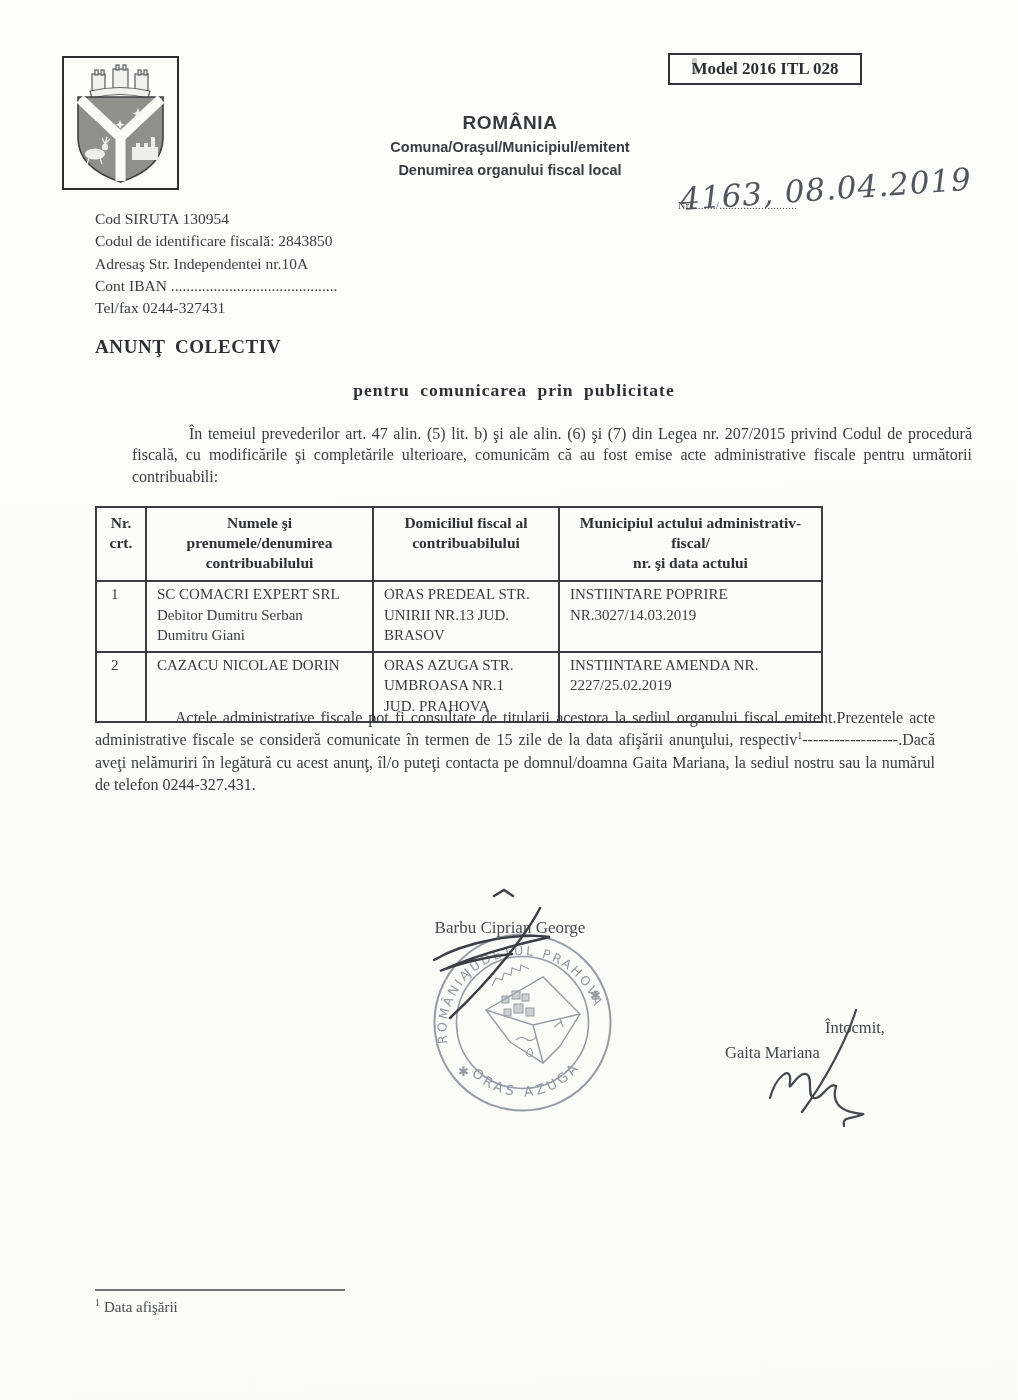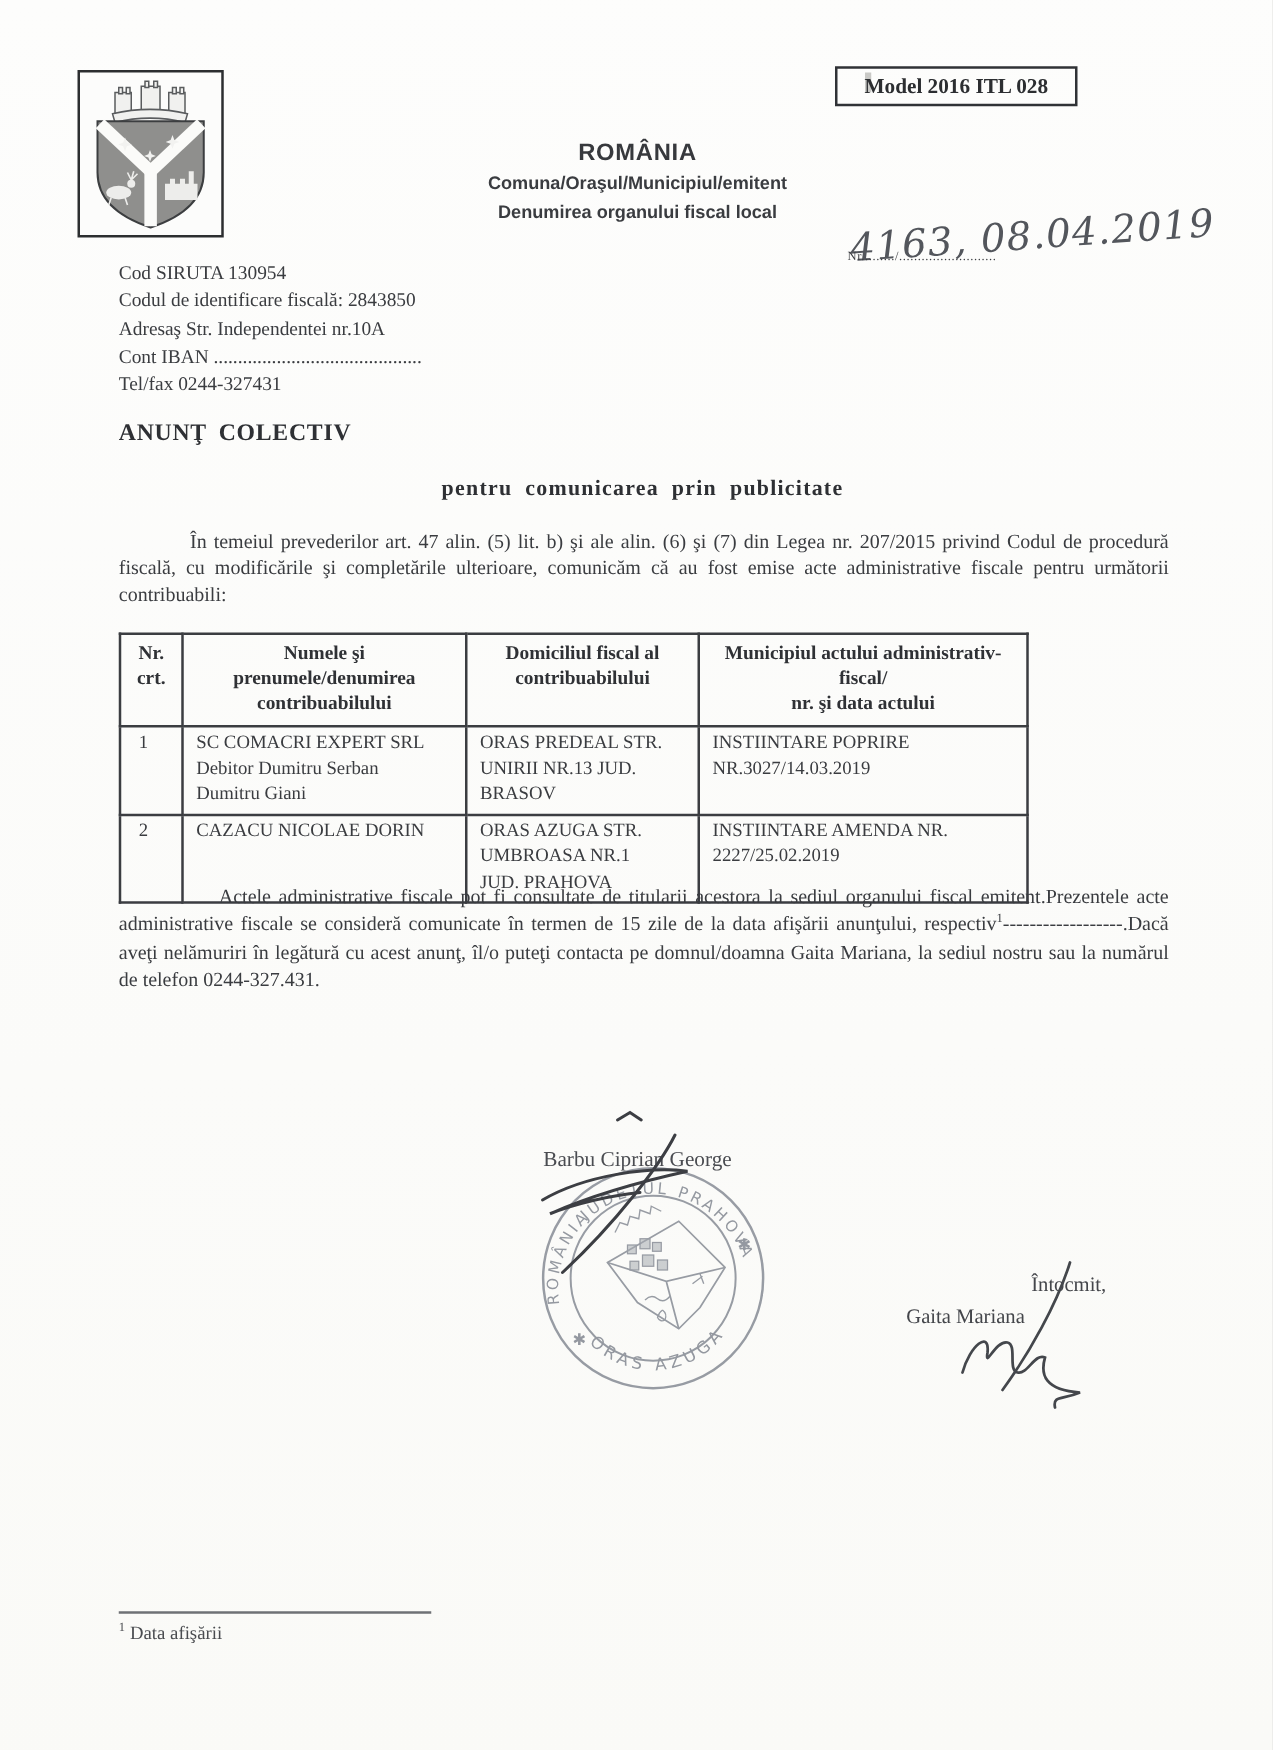--- a/index.html
+++ b/index.html
@@ -37,21 +37,21 @@
 
   
   .title { left:95px; top:336px; width:838px; font-size:19px;
            font-weight:bold; letter-spacing:.6px; word-spacing:4px; color:#2e3034; }
   .subtitle { left:95px; top:380px; width:838px; text-align:center; font-size:17.5px;
               font-weight:bold; letter-spacing:1px; word-spacing:5px; color:#2e3034; }
 
   
   .para { left:95px; top:423px; width:840px; font-size:16px; line-height:21.4px;
           text-align:justify; color:#3a3c40; }
-  .para.p1 { text-indent:57px; }
+  .para.p1 { text-indent:57px;margin-left:37px; }
   .para.p2 { top:707px; line-height:22.3px; text-indent:80px; }
   sup.fnref { font-size:10px; vertical-align:super; line-height:0; }
 
   
   .tbl-wrap { left:95px; top:506px; width:728px; }
   table { border-collapse:collapse; width:100%; table-layout:fixed; }
   th, td { border:2px solid #3b3d41; vertical-align:top; }
   th { font-size:15.5px; font-weight:bold; text-align:center; padding:5px 4px 7px;
        line-height:20px; white-space:pre-line; color:#2f3135; }
   td { font-size:15px; padding:2px 6px 5px 10px; line-height:20.5px;

